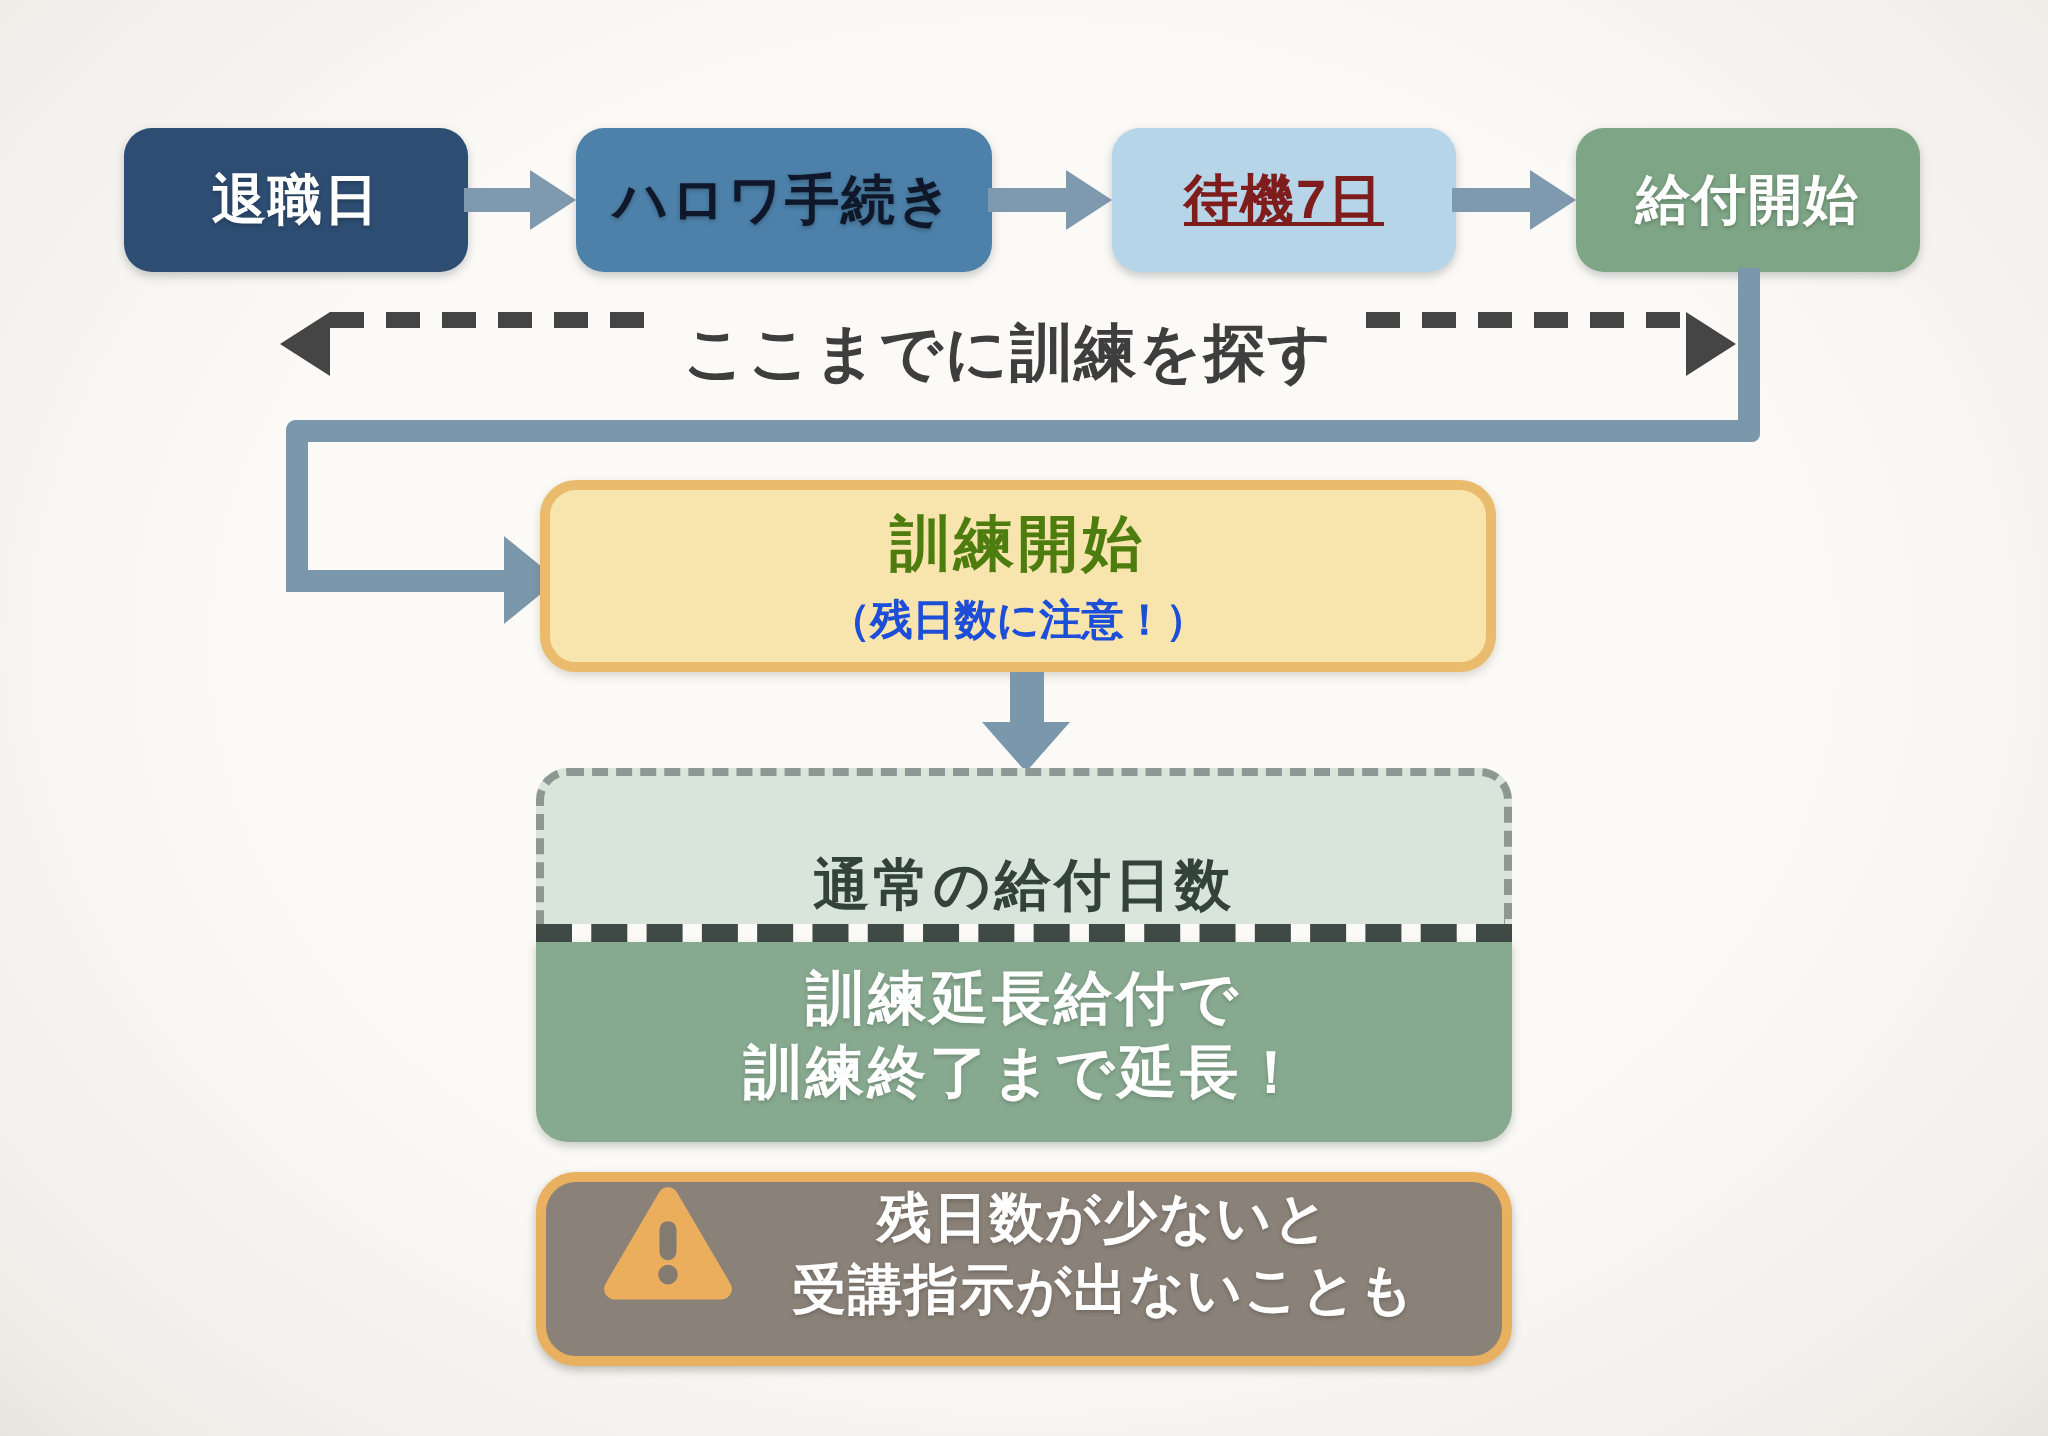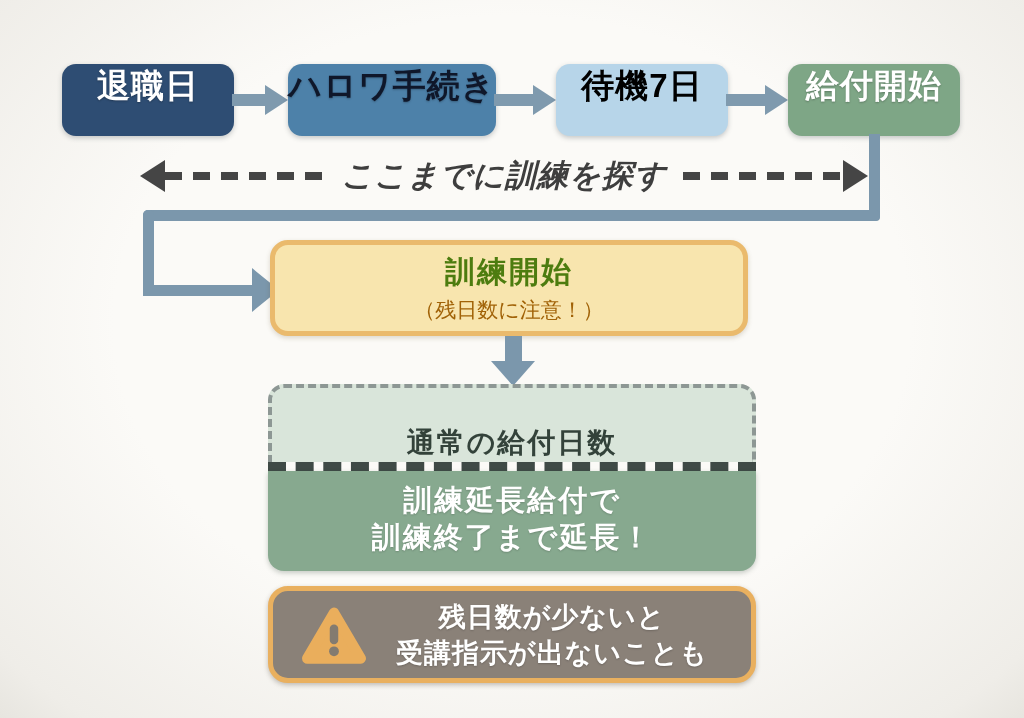--- a/index.html
+++ b/index.html
@@ -15,30 +15,30 @@
     background: radial-gradient(ellipse at 50% 45%, #fbfaf7 55%, #efede8 92%, #e7e5df 100%);
     overflow: hidden;
   }
   
   .flow-box {
     position: absolute;
     top: 64px;
     height: 72px;
     border-radius: 14px;
     display: flex;
-    align-items: flex-start;
+    align-items: center;
     justify-content: center;
     font-weight: bold;
-    font-size: 33px;
+    font-size: 27px;
     letter-spacing: 1px;
     box-shadow: 0 2px 5px rgba(40,50,60,0.25);
   }
   .flow-box.b0 { left: 62px;  width: 172px; background: #2e4d73; color: #fff; }
   .flow-box.b1 { left: 288px; width: 208px; background: #4d81a9; color: #0f172a; }
-  .flow-box.b2 { left: 556px; width: 172px; background: #b7d5e9; color: #000000; }
+  .flow-box.b2 { left: 556px; width: 172px; background: #b7d5e9; color: #7f1d1d; text-decoration: underline; }
   .flow-box.b3 { left: 788px; width: 172px; background: #7ea686; color: #fff; }
   .flow-box.white-t { text-shadow: 0 1px 2px rgba(0,0,0,0.25); }
 
   .h-arrow {
     position: absolute;
     top: 64px;
     height: 72px;
     display: flex;
     align-items: center;
   }
@@ -50,21 +50,21 @@
     border-left: 23px solid #7f9aae;
   }
   .ha0 { left: 232px; width: 56px; }
   .ha1 { left: 494px; width: 62px; }
   .ha2 { left: 726px; width: 62px; }
 
   
   .deadline {
     position: absolute;
     left: 140px; top: 156px; width: 728px; height: 40px;
-    display: flex; align-items: center; font-style: italic;
+    display: flex; 
   }
   .deadline .head-l {
     width: 0; height: 0;
     border-top: 16px solid transparent;
     border-bottom: 16px solid transparent;
     border-right: 25px solid #454545;
   }
   .deadline .head-r {
     width: 0; height: 0;
     border-top: 16px solid transparent;
@@ -99,21 +99,21 @@
     position: absolute;
     left: 270px; top: 240px; width: 478px; height: 96px;
     background: #f8e5ae;
     border: 5px solid #eaba6d;
     border-radius: 18px;
     display: flex; flex-direction: column;
     align-items: center; justify-content: center;
     box-shadow: 0 2px 5px rgba(90,70,30,0.2);
   }
   .training-box .title { font-size: 30px; font-weight: bold; color: #4d7c0f; letter-spacing: 2px; }
-  .training-box .subtitle { font-size: 21px; font-weight: normal; color: #a16207; margin-top: 3px; }
+  .training-box .subtitle { font-size: 21px; font-weight: bold; color: #1d4ed8; margin-top: 3px; }
 
   
   .down-arrow-shaft { position: absolute; left: 505px; top: 336px; width: 17px; height: 27px; background: #7b97ac; }
   .down-arrow-head {
     position: absolute; left: 491px; top: 361px;
     width: 0; height: 0;
     border-left: 22px solid transparent;
     border-right: 22px solid transparent;
     border-top: 25px solid #7b97ac;
   }
@@ -146,21 +146,21 @@
     font-size: 21px; font-weight: bold; color: #151515; white-space: nowrap;
   }
 
   
   .warning-box {
     position: absolute;
     left: 268px; top: 586px; width: 488px; height: 97px;
     background: #8a8178;
     border: 5px solid #e9b05f;
     border-radius: 20px;
-    display: flex; align-items: center;
+    display: flex; 
     box-shadow: 0 2px 5px rgba(60,50,35,0.3);
   }
   .warning-box .icon { width: 66px; height: 60px; margin-left: 28px; flex: 0 0 auto; }
   .warning-box .w-text {
     flex: 1; text-align: center; margin-right: 14px;
     font-size: 27px; font-weight: bold; color: #fff;
     line-height: 36px; letter-spacing: 1px;
     text-shadow: 0 1px 2px rgba(0,0,0,0.2);
   }
 </style>

